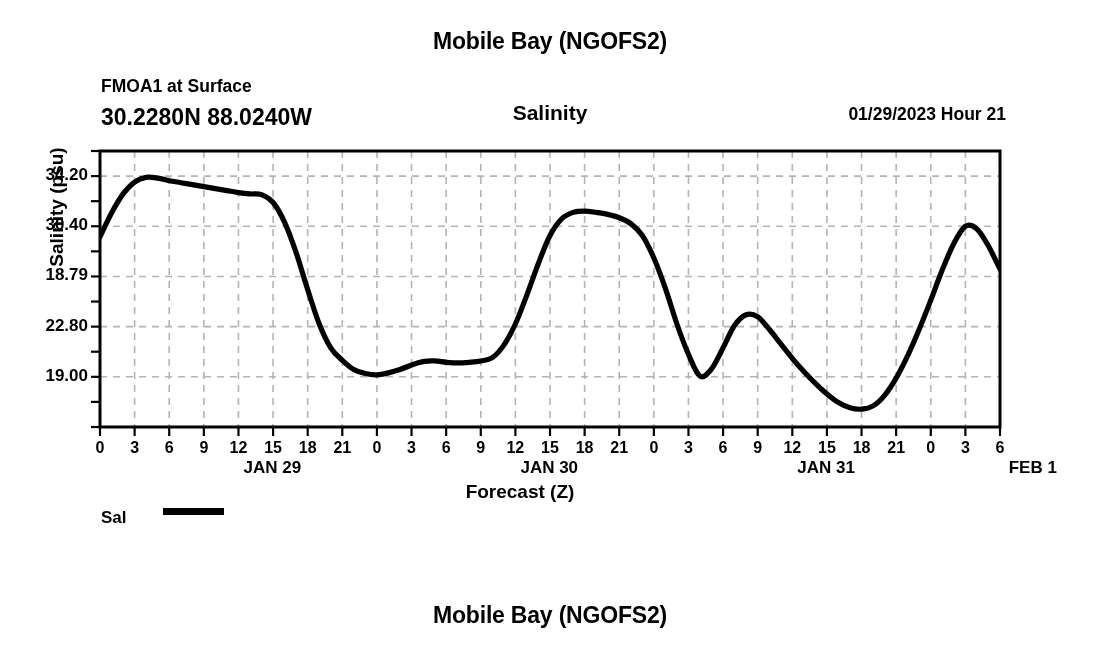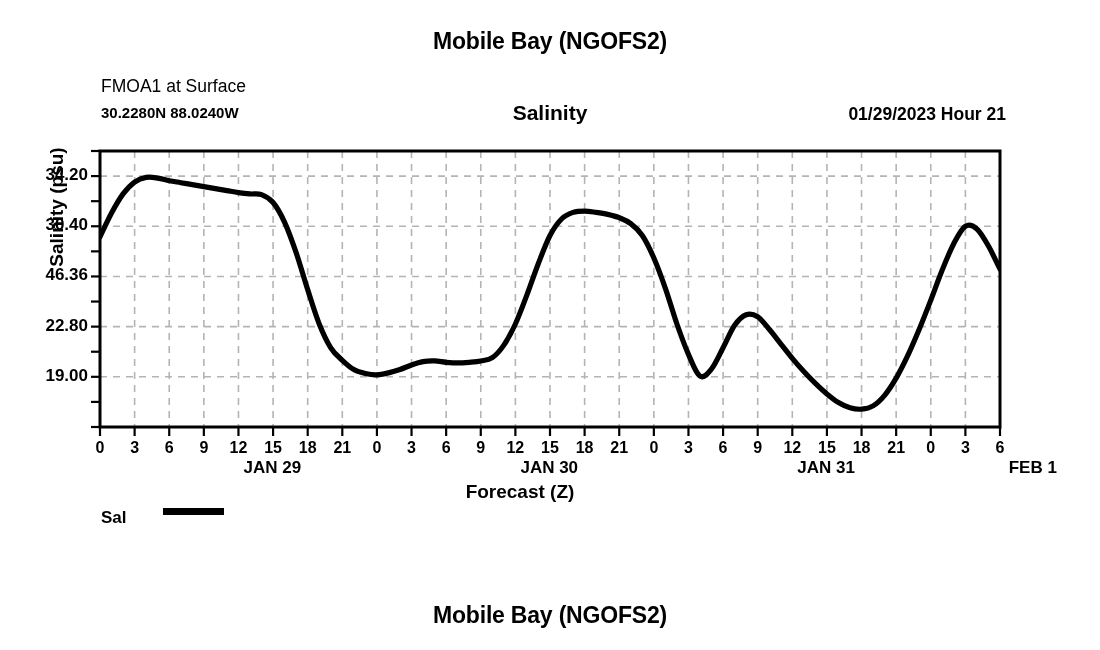--- a/index.html
+++ b/index.html
@@ -30,26 +30,26 @@
     width: 1100px;
     text-align: center;
     font-size: 23px;
     font-weight: bold;
     letter-spacing: -0.2px;
   }
   .meta-line1 {
     position: absolute;
     left: 101px; top: 76px;
     font-size: 17.5px;
-    font-weight: normal;
+    font-weight: bold;
   }
   .meta-line2 {
     position: absolute;
     left: 101px; top: 104px;
-    font-size: 15px;
+    font-size: 23px;
     font-weight: bold;
   }
   .subtitle-center {
     position: absolute;
     left: 0; top: 101px;
     width: 1100px;
     text-align: center;
     font-size: 21px;
     font-weight: bold;
   }
@@ -240,21 +240,21 @@
           <clipPath id="plotclip">
             <rect x="100" y="151" width="900" height="276"></rect>
           </clipPath>
         </defs>
         <path d="M 100.00 236.84 C 101.92 232.88, 107.69 220.22, 111.54 213.07 C 115.38 205.91, 119.23 199.09, 123.08 193.92 C 126.92 188.75, 130.77 184.78, 134.62 182.03 C 138.46 179.28, 142.31 178.07, 146.15 177.41 C 150.00 176.75, 153.85 177.52, 157.69 178.07 C 161.54 178.62, 165.38 179.94, 169.23 180.71 C 173.08 181.48, 176.92 182.03, 180.77 182.69 C 184.62 183.35, 188.46 184.01, 192.31 184.67 C 196.15 185.33, 200.00 186.00, 203.85 186.66 C 207.69 187.32, 211.54 187.98, 215.38 188.64 C 219.23 189.30, 223.08 189.96, 226.92 190.62 C 230.77 191.28, 234.62 192.05, 238.46 192.60 C 242.31 193.15, 246.15 193.59, 250.00 193.92 C 253.85 194.25, 257.69 193.15, 261.54 194.58 C 265.38 196.01, 269.23 197.88, 273.08 202.50 C 276.92 207.12, 280.77 213.95, 284.62 222.31 C 288.46 230.67, 292.31 241.46, 296.15 252.68 C 300.00 263.91, 303.85 277.78, 307.69 289.66 C 311.54 301.55, 315.38 314.31, 319.23 324.00 C 323.08 333.68, 326.92 341.71, 330.77 347.77 C 334.62 353.82, 338.46 356.68, 342.31 360.31 C 346.15 363.94, 350.00 367.35, 353.85 369.56 C 357.69 371.76, 361.54 372.64, 365.38 373.52 C 369.23 374.40, 373.08 374.95, 376.92 374.84 C 380.77 374.73, 384.62 373.74, 388.46 372.86 C 392.31 371.98, 396.15 370.88, 400.00 369.56 C 403.85 368.23, 407.69 366.25, 411.54 364.93 C 415.38 363.61, 419.23 362.29, 423.08 361.63 C 426.92 360.97, 430.77 360.86, 434.62 360.97 C 438.46 361.08, 442.31 361.96, 446.15 362.29 C 450.00 362.62, 453.85 362.95, 457.69 362.95 C 461.54 362.95, 465.38 362.62, 469.23 362.29 C 473.08 361.96, 476.92 361.74, 480.77 360.97 C 484.62 360.20, 488.46 360.31, 492.31 357.67 C 496.15 355.03, 500.00 350.74, 503.85 345.12 C 507.69 339.51, 511.54 332.36, 515.38 324.00 C 519.23 315.63, 523.08 305.07, 526.92 294.94 C 530.77 284.82, 534.62 273.15, 538.46 263.25 C 542.31 253.34, 546.15 242.89, 550.00 235.52 C 553.85 228.14, 557.69 222.86, 561.54 219.01 C 565.38 215.16, 569.23 213.73, 573.08 212.41 C 576.92 211.09, 580.77 211.09, 584.62 211.09 C 588.46 211.09, 592.31 211.86, 596.15 212.41 C 600.00 212.96, 603.85 213.51, 607.69 214.39 C 611.54 215.27, 615.38 216.15, 619.23 217.69 C 623.08 219.23, 626.92 220.66, 630.77 223.63 C 634.62 226.60, 638.46 229.79, 642.31 235.52 C 646.15 241.24, 650.00 249.16, 653.85 257.97 C 657.69 266.77, 661.54 277.33, 665.38 288.34 C 669.23 299.34, 673.08 312.99, 676.92 324.00 C 680.77 335.00, 684.62 345.67, 688.46 354.37 C 692.31 363.06, 696.15 373.74, 700.00 376.16 C 703.85 378.58, 707.69 373.63, 711.54 368.89 C 715.38 364.16, 719.23 355.03, 723.08 347.77 C 726.92 340.50, 730.77 330.82, 734.62 325.32 C 738.46 319.81, 742.31 316.18, 746.15 314.75 C 750.00 313.32, 753.85 314.31, 757.69 316.73 C 761.54 319.15, 765.38 324.77, 769.23 329.28 C 773.08 333.79, 776.92 338.96, 780.77 343.80 C 784.62 348.65, 788.46 353.71, 792.31 358.33 C 796.15 362.95, 800.00 367.35, 803.85 371.54 C 807.69 375.72, 811.54 379.68, 815.38 383.42 C 819.23 387.16, 823.08 390.79, 826.92 393.99 C 830.77 397.18, 834.62 400.26, 838.46 402.57 C 842.31 404.88, 846.15 406.75, 850.00 407.85 C 853.85 408.95, 857.69 409.50, 861.54 409.17 C 865.38 408.84, 869.23 408.18, 873.08 405.87 C 876.92 403.56, 880.77 399.93, 884.62 395.31 C 888.46 390.68, 892.31 384.74, 896.15 378.14 C 900.00 371.54, 903.85 363.83, 907.69 355.69 C 911.54 347.55, 915.38 338.52, 919.23 329.28 C 923.08 320.03, 926.92 310.13, 930.77 300.22 C 934.62 290.32, 938.46 279.32, 942.31 269.85 C 946.15 260.39, 950.00 250.70, 953.85 243.44 C 957.69 236.18, 961.54 228.69, 965.38 226.27 C 969.23 223.85, 973.08 225.61, 976.92 228.91 C 980.77 232.22, 984.62 239.37, 988.46 246.08 C 992.31 252.79, 998.08 265.34, 1000.00 269.19" fill="none" stroke="#000000" stroke-width="5.2" stroke-linecap="round" stroke-linejoin="round" clip-path="url(#plotclip)"></path>
       </svg>
     <div class="ylabel">Salinity (psu)</div>
     <div id="ytick-holder">
         <div class="ytick-label" style="left: 14px; top: 165.091px;">34.20</div>
         <div class="ytick-label" style="left: 14px; top: 215.273px;">30.40</div>
-        <div class="ytick-label" style="left: 14px; top: 265.455px;">46.36</div>
+        <div class="ytick-label" style="left: 14px; top: 265.455px;">18.79</div>
         <div class="ytick-label" style="left: 14px; top: 315.636px;">22.80</div>
         <div class="ytick-label" style="left: 14px; top: 365.818px;">19.00</div>
       </div>
     <div id="xtick-holder">
         <div class="xtick-label" style="left: 100px; top: 439px;">0</div>
         <div class="xtick-label" style="left: 134.615px; top: 439px;">3</div>
         <div class="xtick-label" style="left: 169.231px; top: 439px;">6</div>
         <div class="xtick-label" style="left: 203.846px; top: 439px;">9</div>
         <div class="xtick-label" style="left: 238.462px; top: 439px;">12</div>
         <div class="xtick-label" style="left: 273.077px; top: 439px;">15</div>

